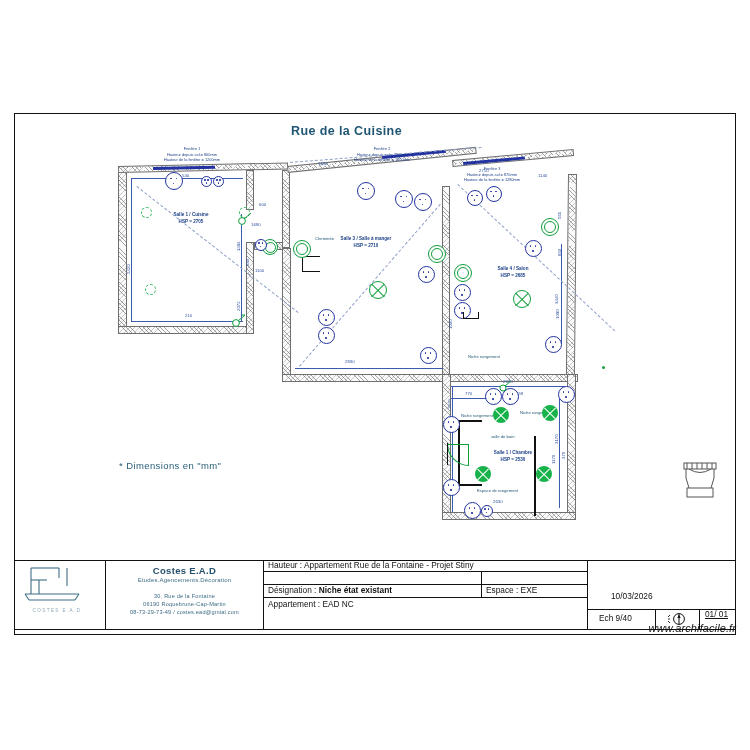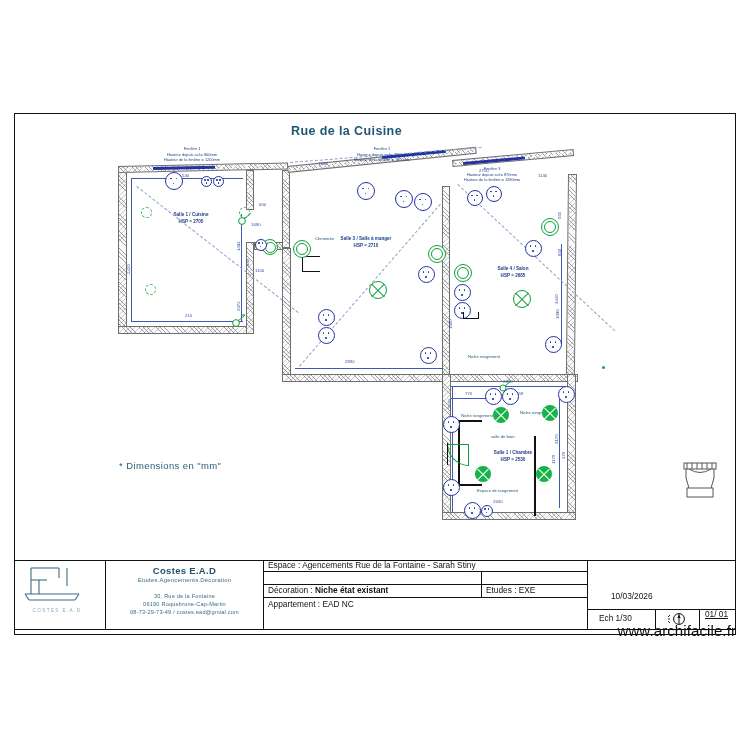--- a/index.html
+++ b/index.html
@@ -56,21 +56,21 @@
   .tb{position:absolute;left:14px;top:560px;width:722px;height:70px;border:1px solid #111;box-sizing:border-box;}
   .vline{position:absolute;width:1px;background:#111;}
   .hline{position:absolute;height:1px;background:#111;}
 
   .logo-box{position:absolute;left:2px;top:3px;width:80px;height:62px;}
   .cname{font-size:9.5px;font-weight:700;color:#24506b;text-align:center;letter-spacing:.3px;}
   .csub{font-size:6px;color:#3d6c85;text-align:center;letter-spacing:.2px;}
   .caddr{font-size:5.6px;color:#3d6c85;text-align:center;letter-spacing:.2px;line-height:1.45;}
   .tbtxt{font-size:8.3px;color:#111;}
   .tbtxt b{font-weight:700;}
-  .wm{position:absolute;right:14px;top:622px;font-size:15px;color:#111;letter-spacing:.1px;}
+  .wm{position:absolute;right:14px;top:622px;font-size:11px;color:#111;letter-spacing:.1px;font-style:italic;}
 </style>
 </head>
 <body>
 
 <div id="page">
 
   <div class="frame">
 
     <div class="txt t-title" style="left:276px;top:10px;">Rue de la Cuisine</div>
 
@@ -404,35 +404,35 @@
 
     <div class="abs" style="left:92px;top:4px;width:155px;">
       <div class="cname">Costes E.A.D</div>
       <div class="csub" style="margin-top:1px;">Etudes.Agencements.Décoration</div>
       <div class="caddr" style="margin-top:9px;">30, Rue de la Fontaine</div>
       <div class="caddr">06190 Roquebrune-Cap-Martin</div>
       <div class="caddr">08-73-29-73-49 / costes.ead@gmial.com</div>
     </div>
 
     <div class="abs tbtxt" style="left:253px;top:-1px;">
-      <span>Espace : </span><span>Agencements Rue de la Fontaine - Sarah Stiny</span>
+      <span>Hauteur : </span><span>Appartement Rue de la Fontaine - Projet Stiny</span>
     </div>
     <div class="abs tbtxt" style="left:253px;top:24px;">
-      <span>Décoration : </span><b>Niche état existant</b>
+      <span>Désignation : </span><b>Niche état existant</b>
     </div>
     <div class="abs tbtxt" style="left:471px;top:24px;">
-      <span>Etudes : </span><span>EXE</span>
+      <span>Espace : </span><span>EXE</span>
     </div>
     <div class="abs tbtxt" style="left:253px;top:38px;">
       <span>Appartement : </span><span>EAD NC</span>
     </div>
 
     <div class="abs tbtxt" style="left:596px;top:30px;">10/03/2026</div>
 
-    <div class="abs tbtxt" style="left:584px;top:52px;">Ech 1/30</div>
+    <div class="abs tbtxt" style="left:584px;top:52px;">Ech 9/40</div>
     <div class="abs" style="left:652px;top:50px;">
       <svg width="20" height="16" viewBox="0 0 20 16">
         <circle cx="12" cy="8" r="5.4" fill="none" stroke="#111" stroke-width="1"></circle>
         <line x1="12" y1="2.6" x2="12" y2="13.4" stroke="#111" stroke-width="1"></line>
         <path d="M12 3.6 L10.3 7 L13.7 7 Z" fill="#111"></path>
         <path d="M3 4 L1 6 M3 8 L1 8 M3 12 L1 10" stroke="#111" stroke-width="0.9" fill="none"></path>
       </svg>
     </div>
     <div class="abs tbtxt" style="left:690px;top:48px;text-decoration:underline;">01/ 01</div>
   </div>

